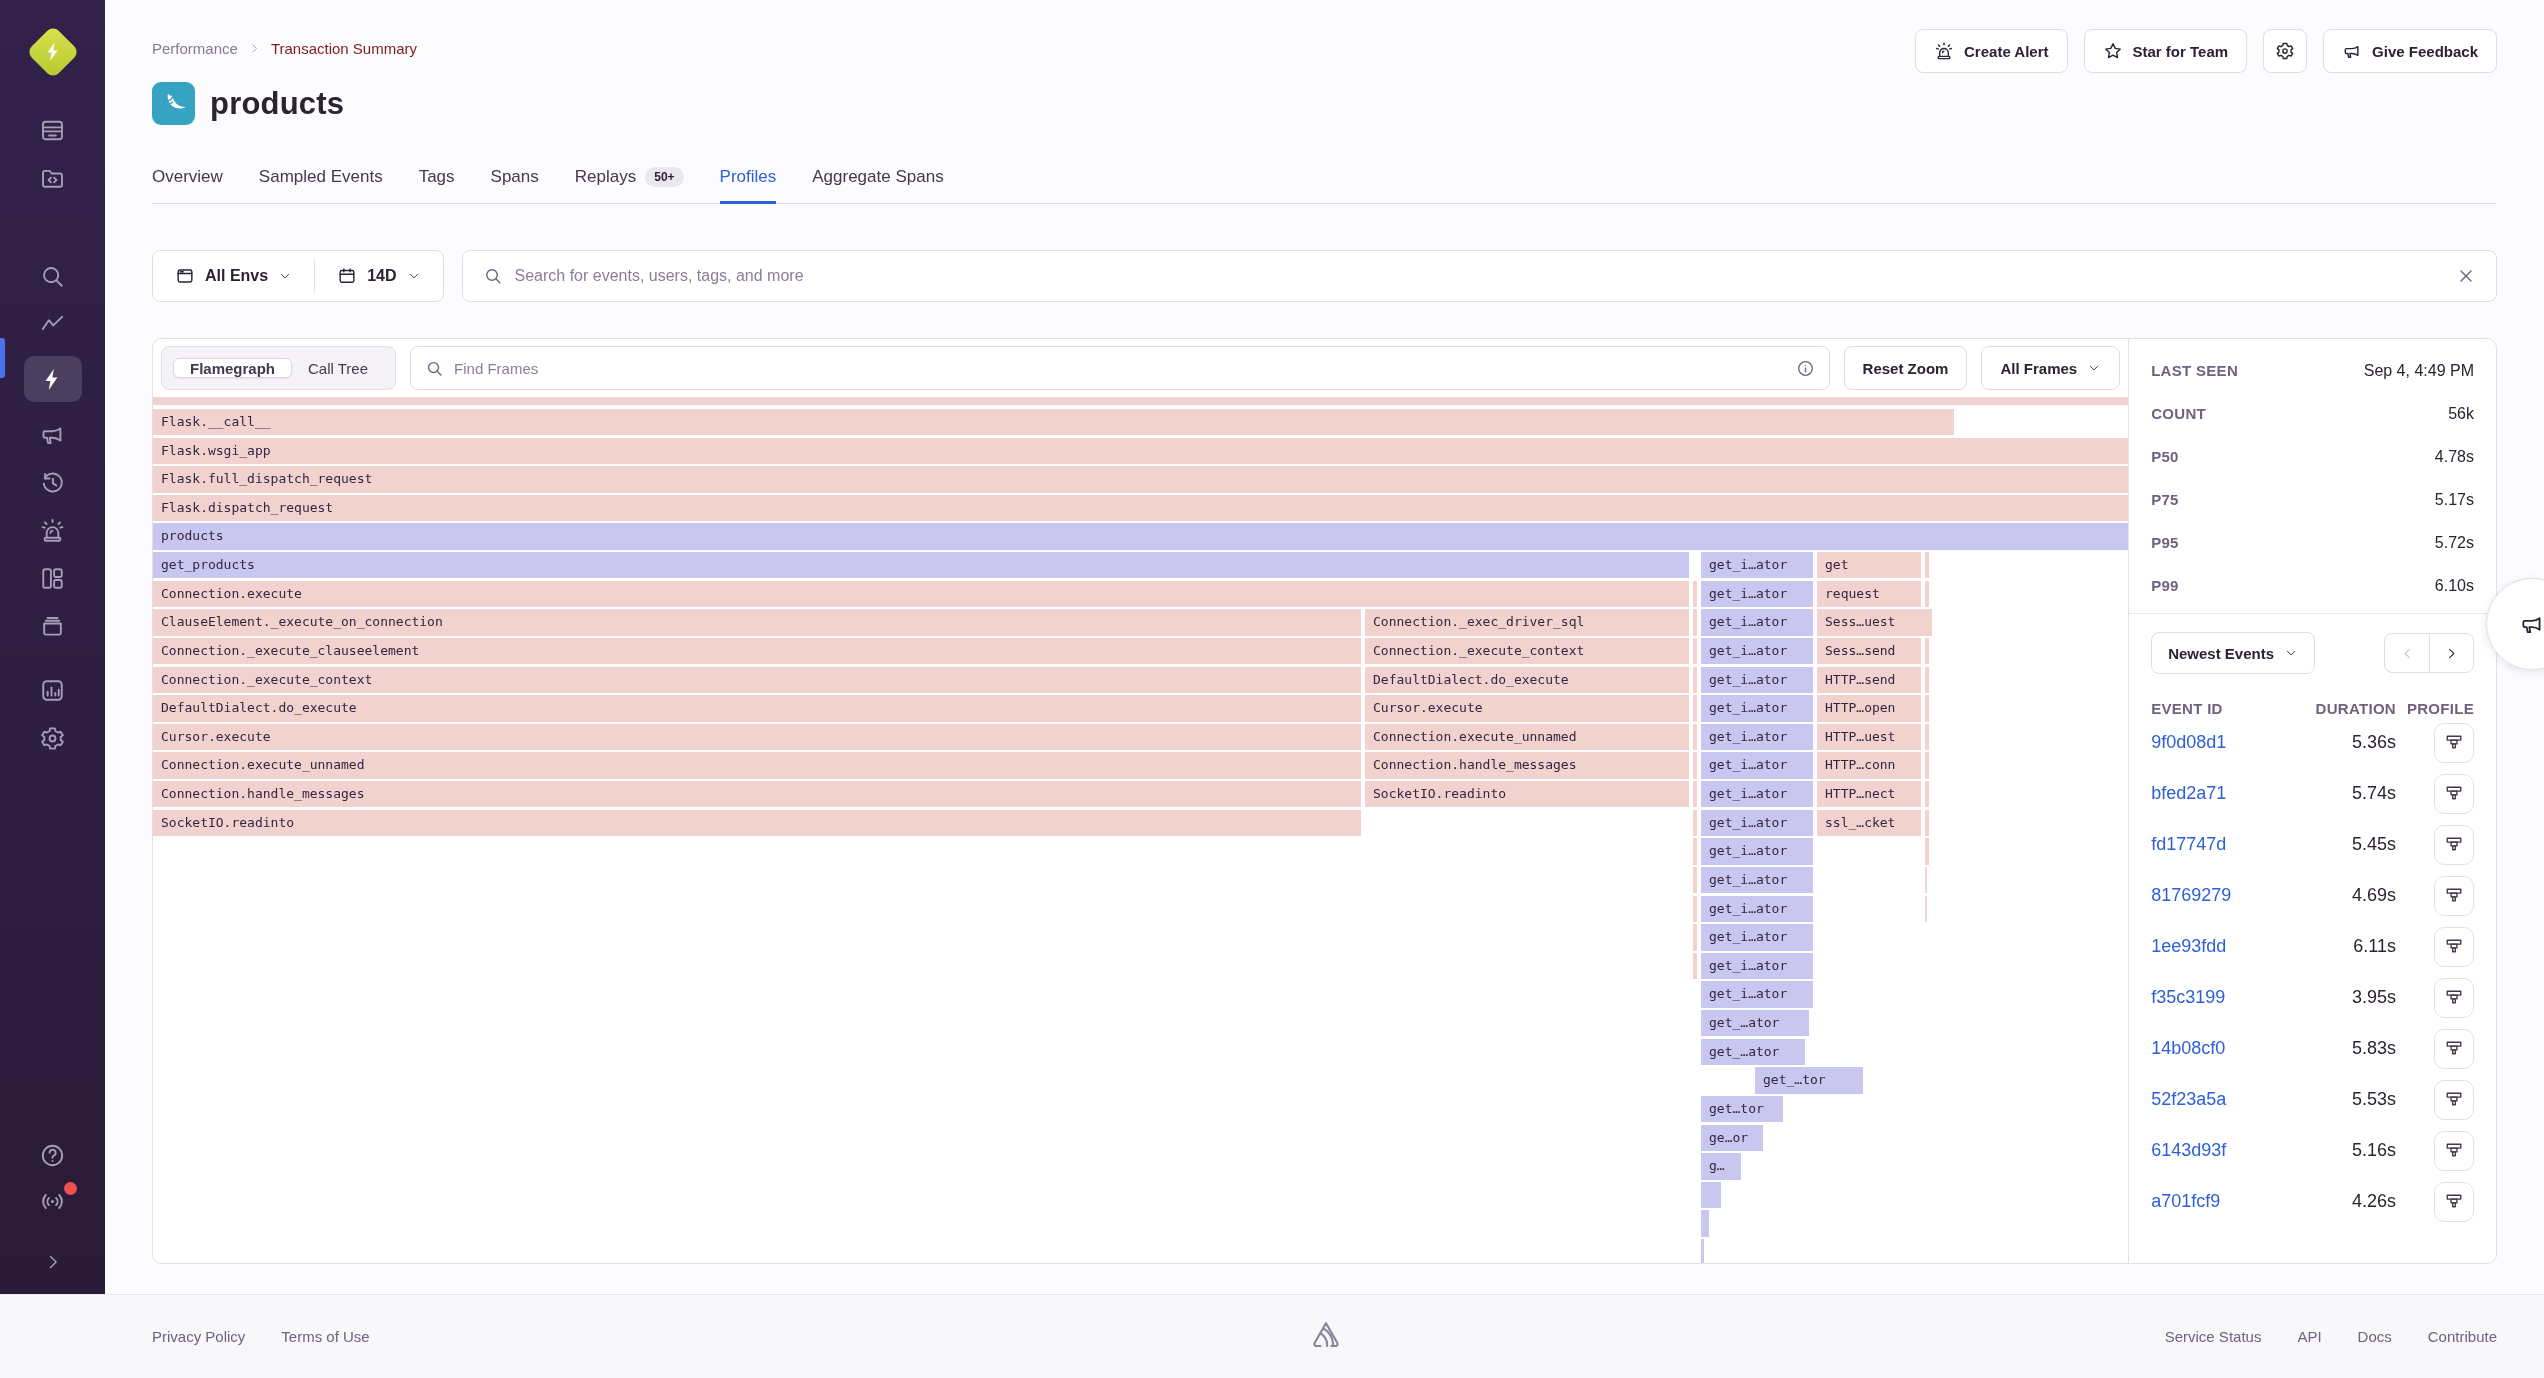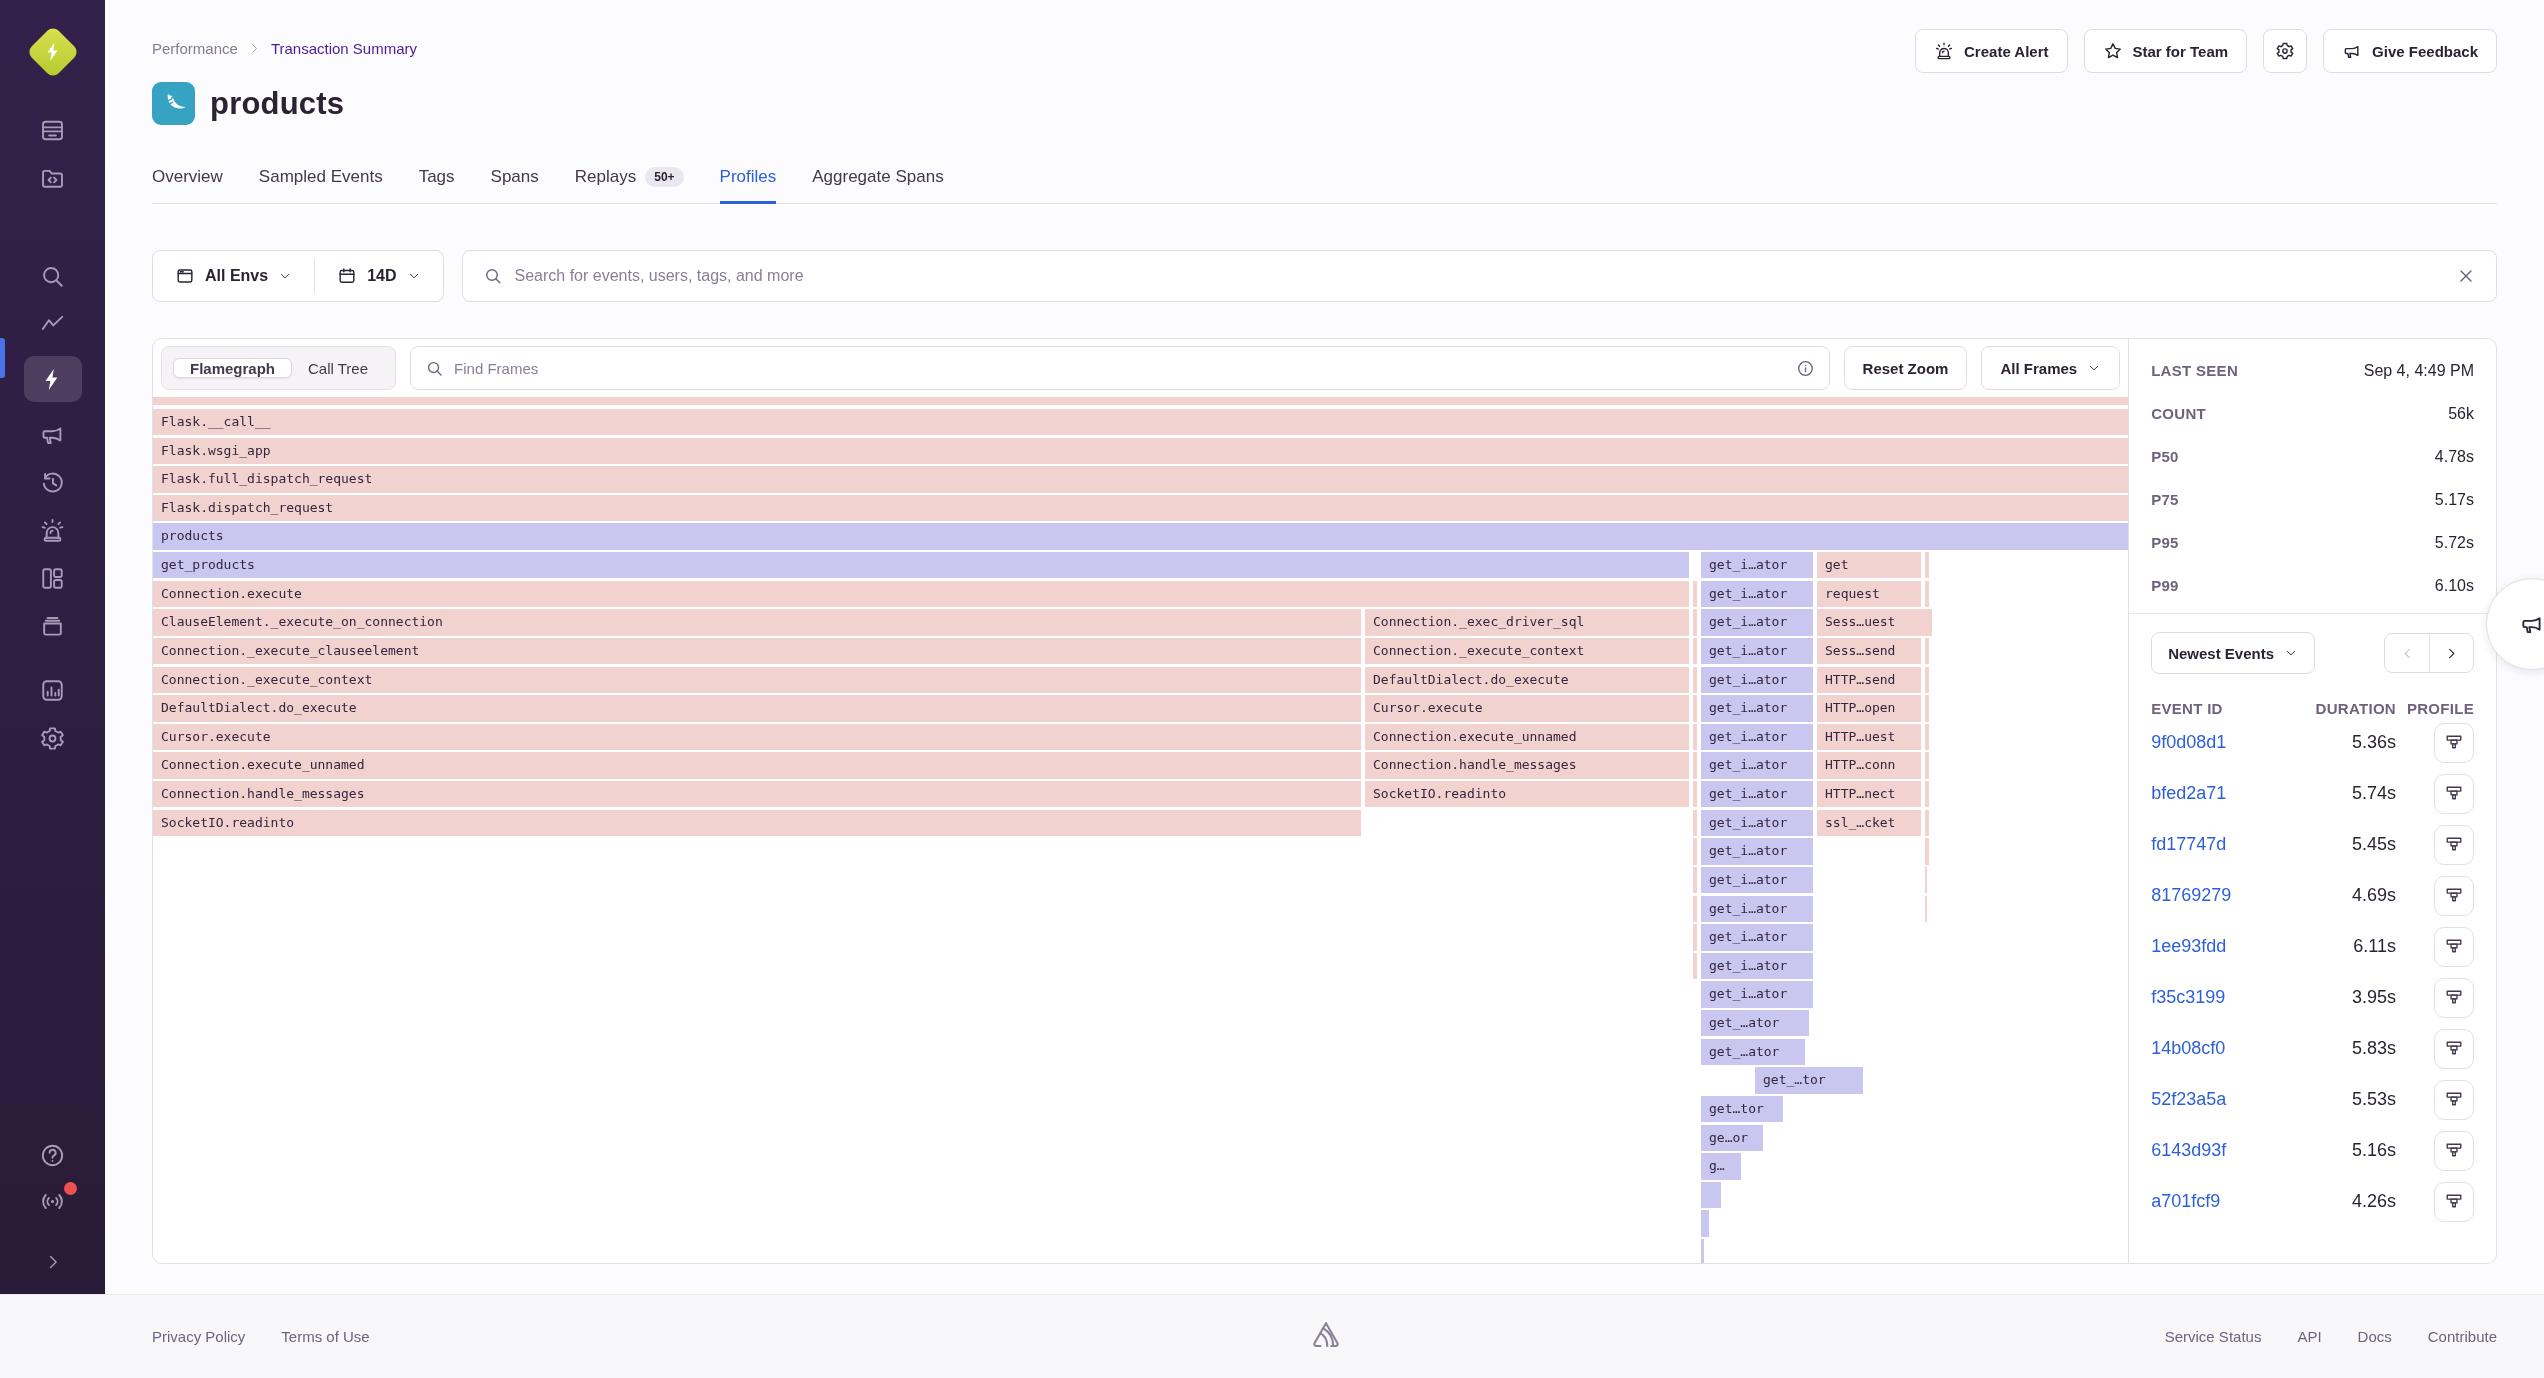--- a/index.html
+++ b/index.html
@@ -32,21 +32,21 @@
   .sb-bottom{position:absolute;left:0;bottom:70px;width:105px;display:flex;flex-direction:column;align-items:center;}
   .sb-bottom .sb-item{height:46px;}
   .sb-badge-dot{position:absolute;right:28px;top:4px;width:13px;height:13px;border-radius:50%;background:#ef5050;}
   .sb-collapse{position:absolute;left:0;bottom:12px;width:105px;height:40px;display:flex;align-items:center;
     justify-content:center;color:#a89bb7;cursor:pointer;}
 
   
   .breadcrumb{position:absolute;left:152px;top:40px;display:flex;align-items:center;gap:10px;font-size:15px;}
   .bc-parent{color:#857a91;cursor:pointer;}
   .bc-sep{color:#a79cb5;}
-  .bc-current{color:#4c1d95;}
+  .bc-current{color:#7f1d1d;}
   .actions{position:absolute;right:47px;top:29px;display:flex;gap:16px;}
   .btn{height:44px;border:1px solid #e0dce4;background:#fff;border-radius:8px;
     font-weight:700;font-size:15px;color:#2b2233;display:flex;align-items:center;gap:10px;
     padding:0 18px;cursor:pointer;font-family:inherit;}
   .btn svg{width:20px;height:20px;}
   .btn.square{width:44px;padding:0;justify-content:center;}
   .title-row{position:absolute;left:152px;top:82px;display:flex;align-items:center;gap:15px;}
   .proj-icon{width:43px;height:43px;border-radius:9px;background:#36a3c3;display:flex;align-items:center;justify-content:center;}
   .page-title{font-size:31px;font-weight:700;color:#2b2233;letter-spacing:.2px;}
 
@@ -484,21 +484,21 @@
           <svg class="icon chev-sm">
               <use href="#i-chevron-down"></use>
             </svg>
         </button>
       </div>
       <div class="fg-canvas" id="fg">
           <div class="fg-row" style="top: 0px; height: 8px;">
             <div class="fg-seg c-p" style="left: 0px; width: 1976px; line-height: 8px;"></div>
           </div>
           <div class="fg-row" style="top: 12px; height: 26.4px;">
-            <div class="fg-seg c-p" style="left: 0px; width: 1976px; line-height: 26.4px;">Flask.__call__</div>
+            <div class="fg-seg c-p" style="left: 0px; width: 1801px; line-height: 26.4px;">Flask.__call__</div>
           </div>
           <div class="fg-row" style="top: 40.62px; height: 26.4px;">
             <div class="fg-seg c-p" style="left: 0px; width: 1976px; line-height: 26.4px;">Flask.wsgi_app</div>
           </div>
           <div class="fg-row" style="top: 69.24px; height: 26.4px;">
             <div class="fg-seg c-p" style="left: 0px; width: 1976px; line-height: 26.4px;">Flask.full_dispatch_request</div>
           </div>
           <div class="fg-row" style="top: 97.86px; height: 26.4px;">
             <div class="fg-seg c-p" style="left: 0px; width: 1976px; line-height: 26.4px;">Flask.dispatch_request</div>
           </div>

